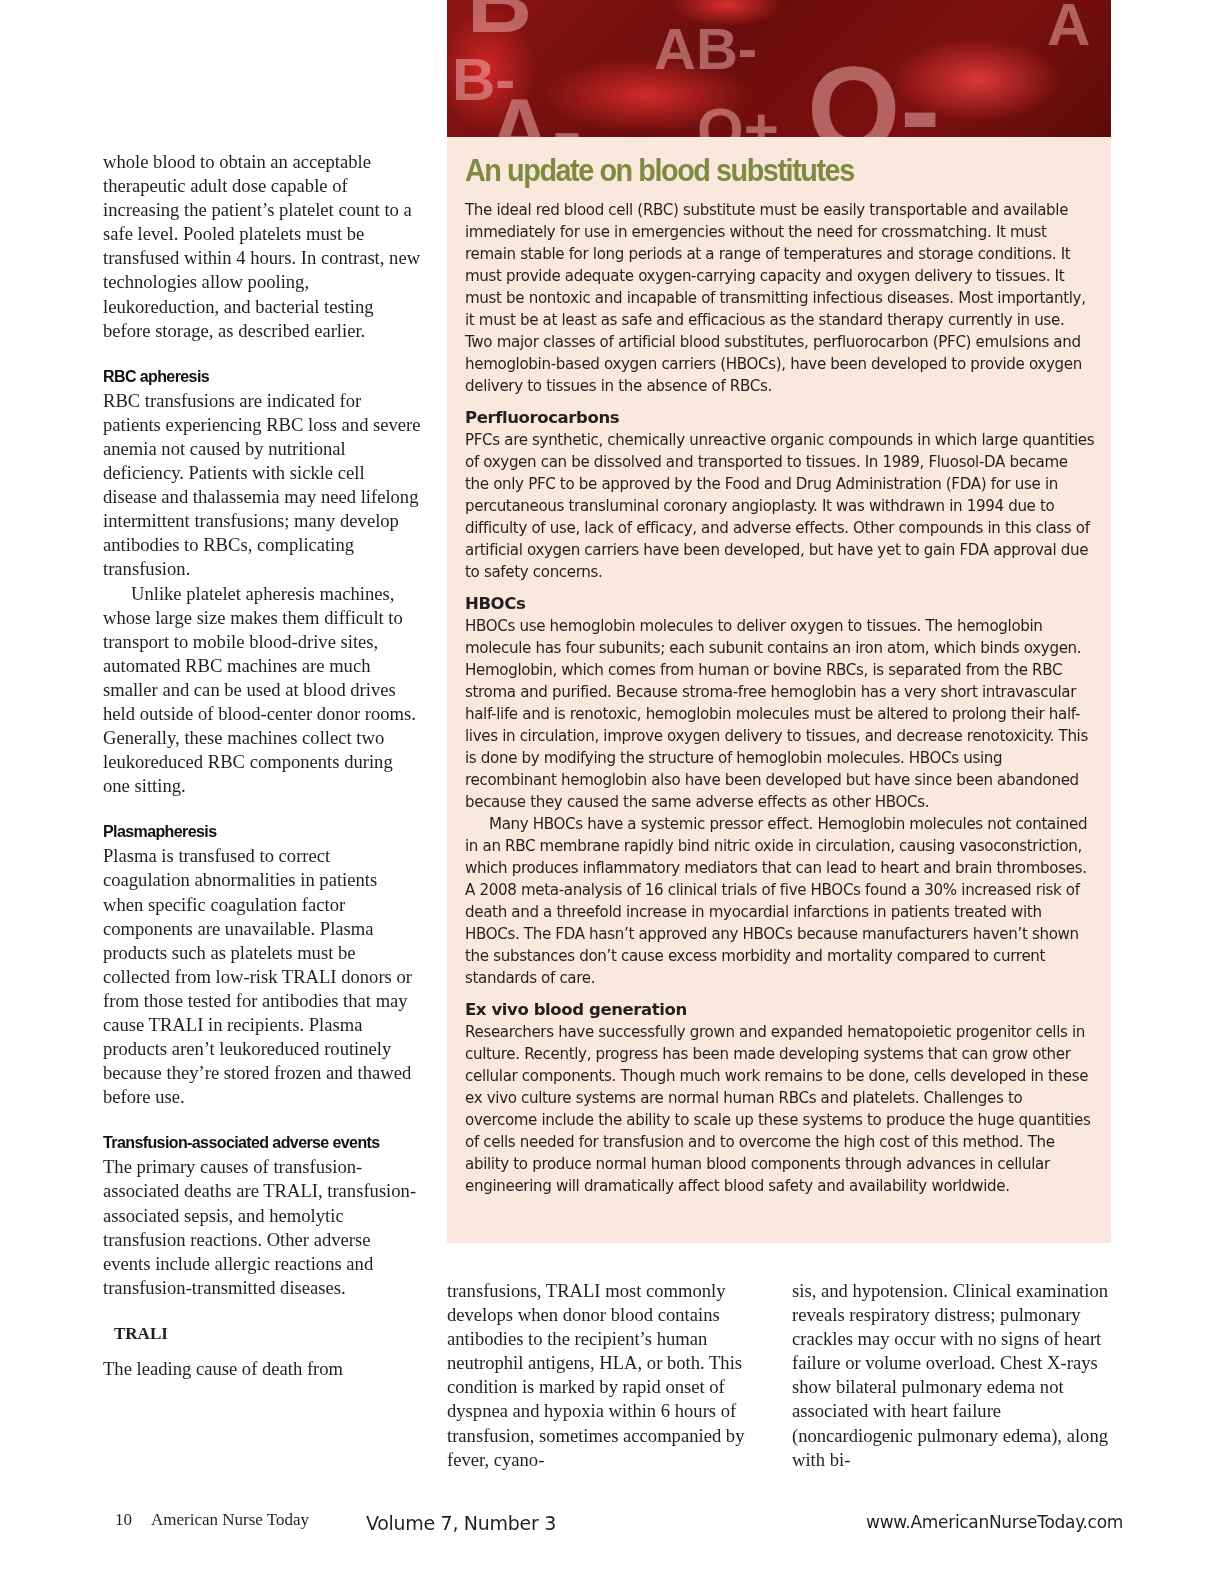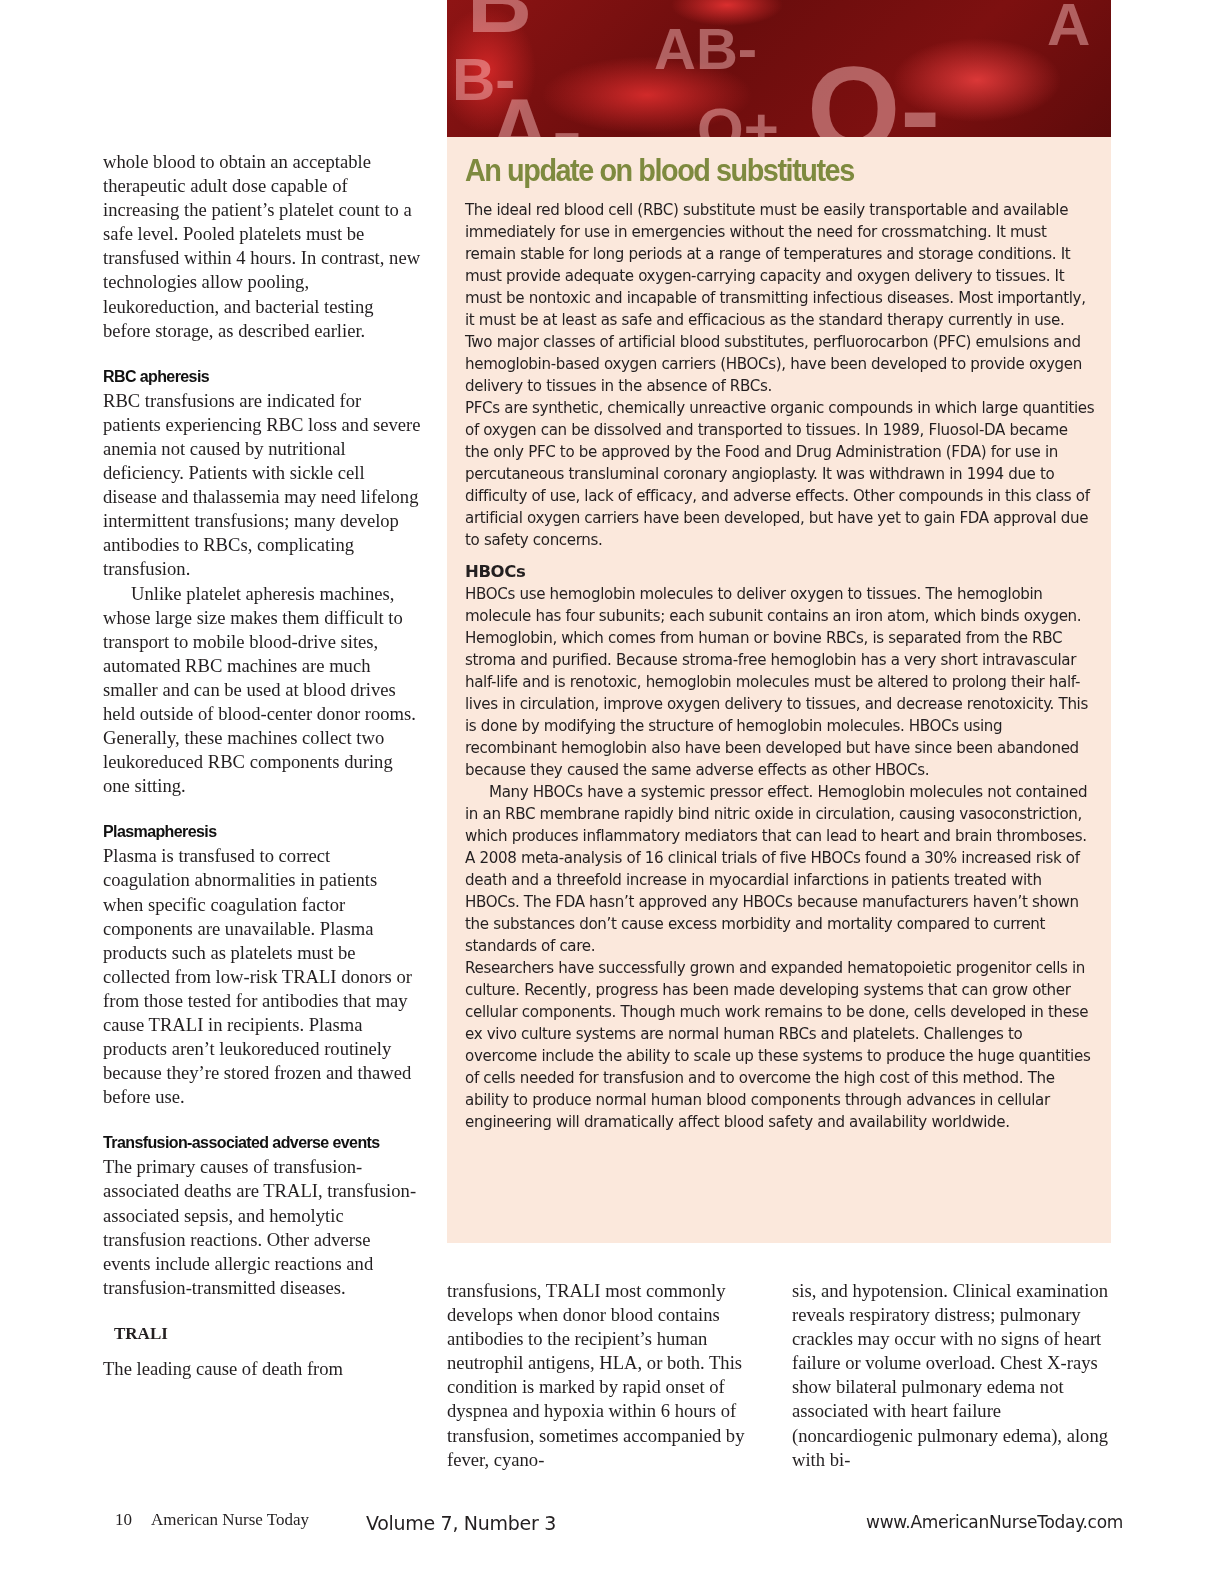--- a/index.html
+++ b/index.html
@@ -125,26 +125,28 @@
     <span class="ltr" style="left:360px;top:40px;font-size:120px;">O-</span>
     <span class="ltr" style="left:600px;top:-10px;font-size:60px;">A</span>
     <span class="ltr" style="left:20px;top:-50px;font-size:90px;">B</span>
     <span class="ltr" style="left:250px;top:95px;font-size:60px;">O+</span>
   </div>
 
   <div id="sidebar-inner">
     <h2 id="sidebar-title">An update on blood substitutes</h2>
     <p>The ideal red blood cell (RBC) substitute must be easily transportable and available immediately for use in emergencies without the need for crossmatching. It must remain stable for long periods at a range of temperatures and storage conditions. It must provide adequate oxygen-carrying capacity and oxygen delivery to tissues. It must be nontoxic and incapable of transmitting infectious diseases. Most importantly, it must be at least as safe and efficacious as the standard therapy currently in use. Two major classes of artificial blood substitutes, perfluorocarbon (PFC) emulsions and hemoglobin-based oxygen carriers (HBOCs), have been developed to provide oxygen delivery to tissues in the absence of RBCs.</p>
 
+    <h3 class="sb-head">Perfluorocarbons</h3>
     <p>PFCs are synthetic, chemically unreactive organic compounds in which large quantities of oxygen can be dissolved and transported to tissues. In 1989, Fluosol-DA became the only PFC to be approved by the Food and Drug Administration (FDA) for use in percutaneous transluminal coronary angioplasty. It was withdrawn in 1994 due to difficulty of use, lack of efficacy, and adverse effects. Other compounds in this class of artificial oxygen carriers have been developed, but have yet to gain FDA approval due to safety concerns.</p>
 
     <h3 class="sb-head">HBOCs</h3>
     <p>HBOCs use hemoglobin molecules to deliver oxygen to tissues. The hemoglobin molecule has four subunits; each subunit contains an iron atom, which binds oxygen. Hemoglobin, which comes from human or bovine RBCs, is separated from the RBC stroma and purified. Because stroma-free hemoglobin has a very short intravascular half-life and is renotoxic, hemoglobin molecules must be altered to prolong their half-lives in circulation, improve oxygen delivery to tissues, and decrease renotoxicity. This is done by modifying the structure of hemoglobin molecules. HBOCs using recombinant hemoglobin also have been developed but have since been abandoned because they caused the same adverse effects as other HBOCs.</p>
     <p class="sb-indent">Many HBOCs have a systemic pressor effect. Hemoglobin molecules not contained in an RBC membrane rapidly bind nitric oxide in circulation, causing vasoconstriction, which produces inflammatory mediators that can lead to heart and brain thromboses. A 2008 meta-analysis of 16 clinical trials of five HBOCs found a 30% increased risk of death and a threefold increase in myocardial infarctions in patients treated with HBOCs. The FDA hasn’t approved any HBOCs because manufacturers haven’t shown the substances don’t cause excess morbidity and mortality compared to current standards of care.</p>
 
+    <h3 class="sb-head">Ex vivo blood generation</h3>
     <p>Researchers have successfully grown and expanded hematopoietic progenitor cells in culture. Recently, progress has been made developing systems that can grow other cellular components. Though much work remains to be done, cells developed in these ex vivo culture systems are normal human RBCs and platelets. Challenges to overcome include the ability to scale up these systems to produce the huge quantities of cells needed for transfusion and to overcome the high cost of this method. The ability to produce normal human blood components through advances in cellular engineering will dramatically affect blood safety and availability worldwide.</p>
   </div>
 </div>
 
 <div id="mid-col" class="bottom-col">
   <p>transfusions, TRALI most commonly develops when donor blood contains antibodies to the recipient’s human neutrophil antigens, HLA, or both. This condition is marked by rapid onset of dyspnea and hypoxia within 6 hours of transfusion, sometimes accompanied by fever, cyano-</p>
 </div>
 <div id="right-col" class="bottom-col">
   <p>sis, and hypotension. Clinical examination reveals respiratory distress; pulmonary crackles may occur with no signs of heart failure or volume overload. Chest X-rays show bilateral pulmonary edema not associated with heart failure (noncardiogenic pulmonary edema), along with bi-</p>
 </div>

